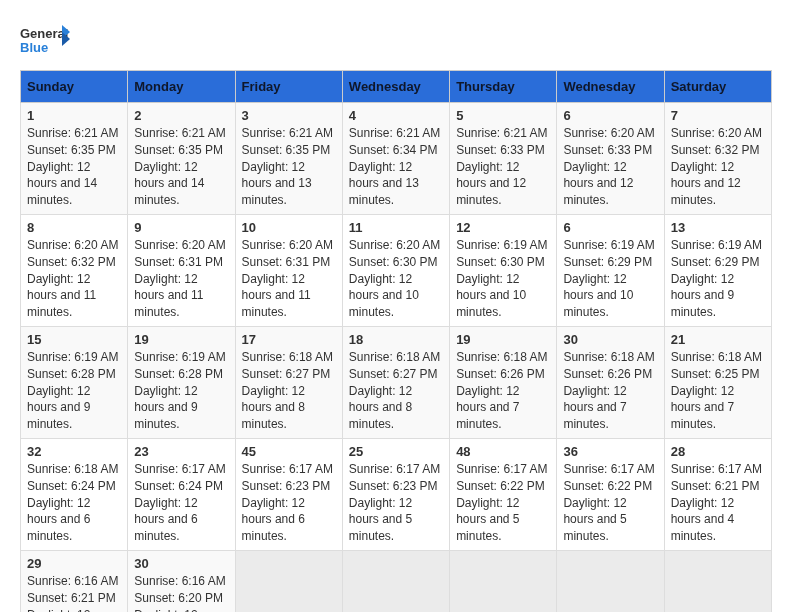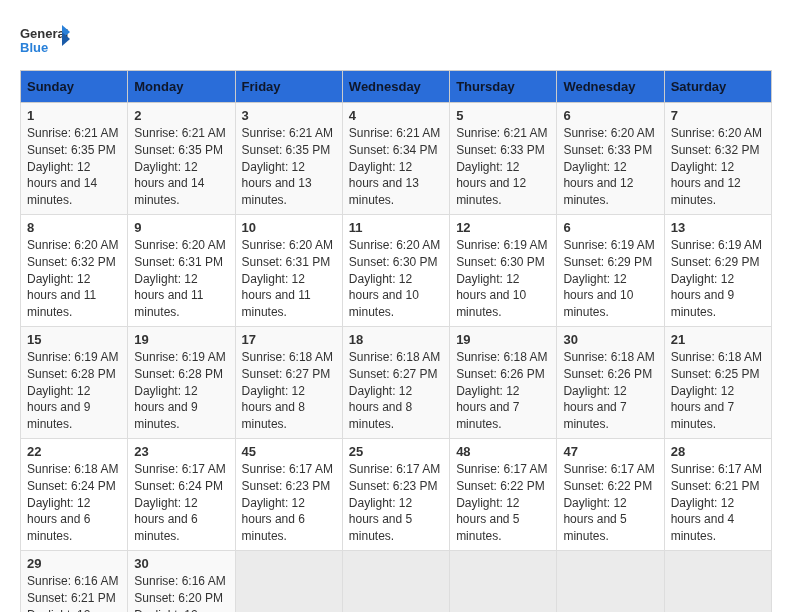--- a/index.html
+++ b/index.html
@@ -198,41 +198,41 @@
           <span class="day-num">30</span>
 <div class="day-info">Sunrise: 6:18 AM<br>Sunset: 6:26 PM<br>Daylight: 12 hours and 7 minutes.</div>
         </td>
         <td>
           <span class="day-num">21</span>
 <div class="day-info">Sunrise: 6:18 AM<br>Sunset: 6:25 PM<br>Daylight: 12 hours and 7 minutes.</div>
         </td>
       </tr>
       <tr>
         <td>
-          <span class="day-num">22</span>
+          <span class="day-num">32</span>
 <div class="day-info">Sunrise: 6:18 AM<br>Sunset: 6:24 PM<br>Daylight: 12 hours and 6 minutes.</div>
         </td>
         <td>
           <span class="day-num">23</span>
 <div class="day-info">Sunrise: 6:17 AM<br>Sunset: 6:24 PM<br>Daylight: 12 hours and 6 minutes.</div>
         </td>
         <td>
           <span class="day-num">45</span>
 <div class="day-info">Sunrise: 6:17 AM<br>Sunset: 6:23 PM<br>Daylight: 12 hours and 6 minutes.</div>
         </td>
         <td>
           <span class="day-num">25</span>
 <div class="day-info">Sunrise: 6:17 AM<br>Sunset: 6:23 PM<br>Daylight: 12 hours and 5 minutes.</div>
         </td>
         <td>
           <span class="day-num">48</span>
 <div class="day-info">Sunrise: 6:17 AM<br>Sunset: 6:22 PM<br>Daylight: 12 hours and 5 minutes.</div>
         </td>
         <td>
-          <span class="day-num">47</span>
+          <span class="day-num">36</span>
 <div class="day-info">Sunrise: 6:17 AM<br>Sunset: 6:22 PM<br>Daylight: 12 hours and 5 minutes.</div>
         </td>
         <td>
           <span class="day-num">28</span>
 <div class="day-info">Sunrise: 6:17 AM<br>Sunset: 6:21 PM<br>Daylight: 12 hours and 4 minutes.</div>
         </td>
       </tr>
       <tr>
         <td>
           <span class="day-num">29</span>

